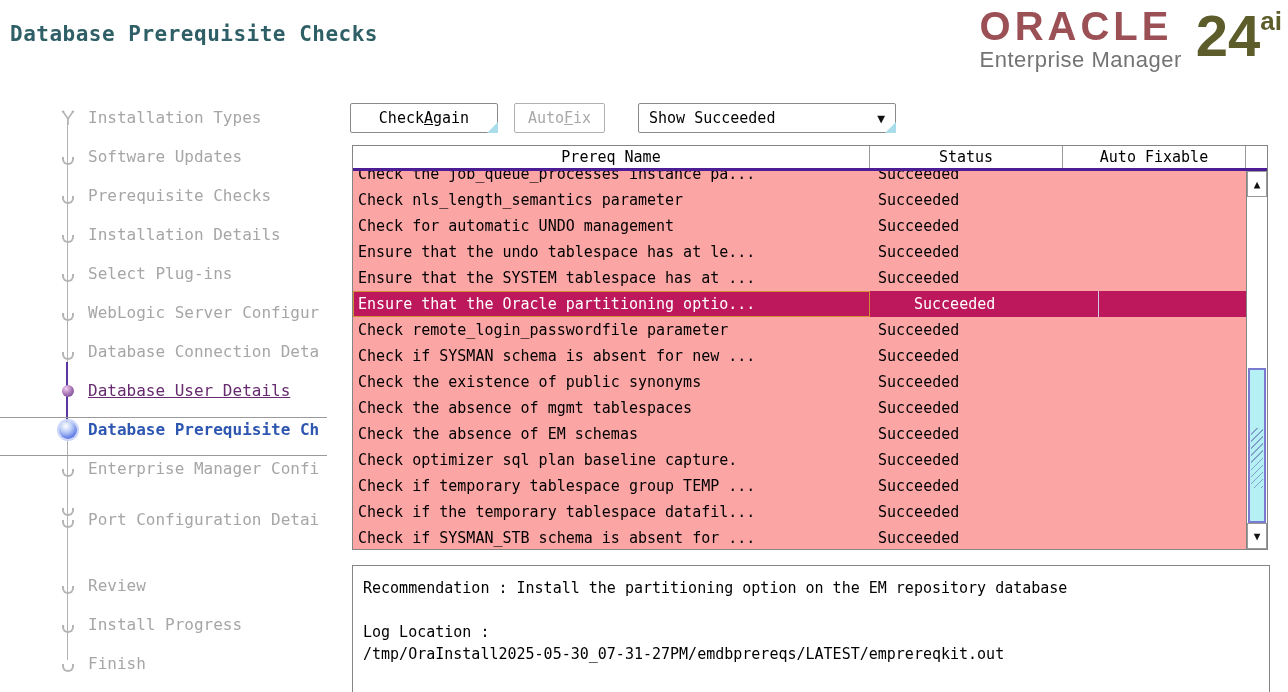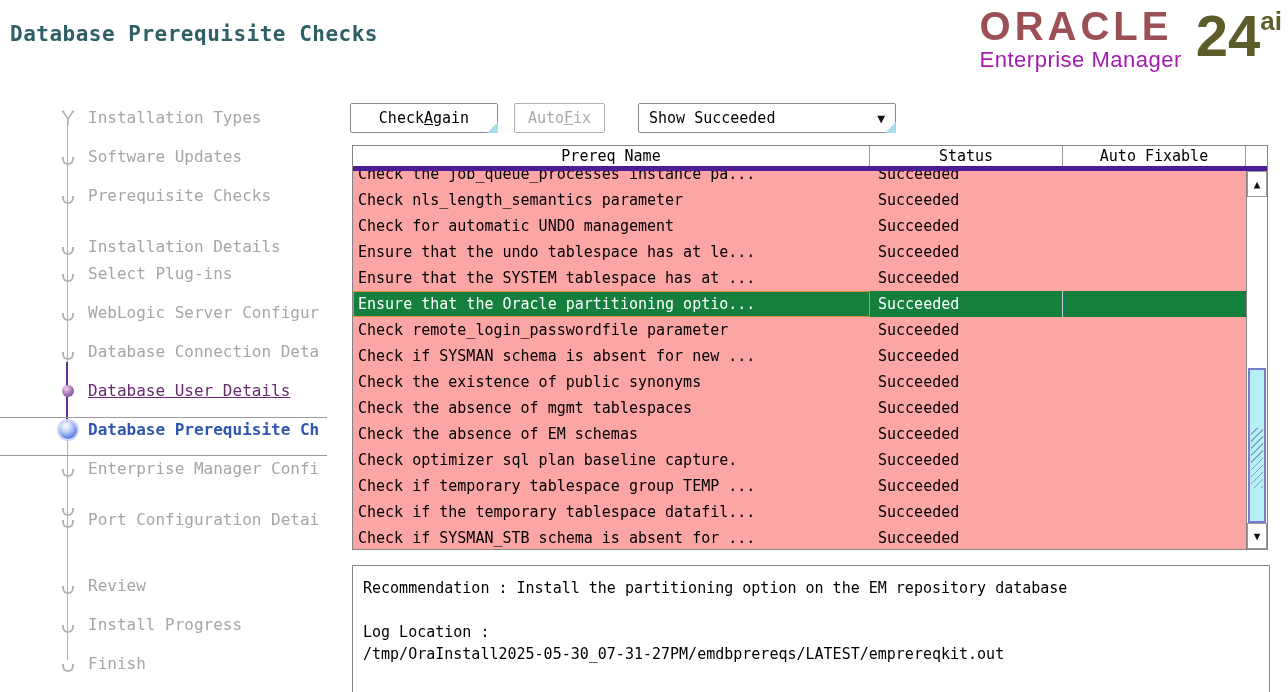--- a/index.html
+++ b/index.html
@@ -21,21 +21,21 @@
   }
   .logo {
     top:6px; right:6px;
     display:flex; align-items:flex-start; gap:14px;
     font-family:"Liberation Sans", sans-serif;
   }
   .logo-oracle {
     font-size:40px; font-weight:bold; line-height:1;
     color:#9b5056; letter-spacing:4px;
   }
-  .logo-em { font-size:22px; color:#a21caf; margin-top:1px; letter-spacing:0.5px; }
+  .logo-em { font-size:22px; color:#737373; margin-top:1px; letter-spacing:0.5px; }
   .logo-ver { display:flex; align-items:flex-start; margin-top:2px; }
   .logo-24 { font-size:58px; font-weight:bold; color:#5d5d2b; line-height:0.95; }
   .logo-ai { font-size:26px; font-weight:bold; color:#5d5d2b; margin-top:-2px; }
 
   
   .side-connector { left:67px; top:120px; width:1px; height:540px; background:#b3b3b3; }
   .side-connector-active { left:66px; top:362px; width:2px; height:62px; background:#5b35a0; }
   .side-sep { left:0; width:327px; height:1px; background:#9a9a9a; }
   .side-item { position:absolute; left:0; width:335px; height:39px; }
   .side-icon {
@@ -85,21 +85,21 @@
   .dropdown   { left:638px; width:258px; justify-content:flex-start; padding-left:10px; }
   .dd-arrow   { position:absolute; right:10px; top:7px; font-size:13px; color:#111; }
 
   
   .table {
     left:352px; top:145px; width:916px; height:405px;
     border:1px solid #848484; font-size:15px; background:#fff;
   }
   .thead {
     display:grid; grid-template-columns:517px 193px 183px 21px;
-    height:25px; border-bottom:5px solid #4c1d95; background:#fff;
+    height:25px; border-bottom:3px solid #4c1d95; background:#fff;
   }
   .th {
     border-right:1px solid #9a9a9a;
     display:flex; align-items:center; justify-content:center;
     white-space:nowrap; overflow:hidden;
   }
   .th:last-child { border-right:none; }
   .tbody {
     position:absolute; top:25px; left:0; width:894px; bottom:0;
     overflow:hidden;
@@ -108,21 +108,21 @@
   .trow {
     display:grid; grid-template-columns:517px 193px 184px;
     height:26px; background:#fca5a5; color:#000;
   }
   .td {
     display:flex; align-items:center; height:26px;
     white-space:nowrap; overflow:hidden;
   }
   .td-name   { padding-left:5px; }
   .td-status { padding-left:8px; }
-  .trow.selected { background:#15803d; color:#fff; }
+  .trow.selected { background:#be185d; color:#fff;gap:36px; }
   .trow.selected .td-name   { border:1px solid #d18f35; padding-left:4px; }
   .trow.selected .td-status { border-right:1px solid #cacae8; }
 
   
   .scrollbar {
     position:absolute; top:25px; right:0; width:21px; bottom:0;
     border-left:1px solid #848484; background:#ffffff;
   }
   .sb-btn {
     position:absolute; left:0; width:20px; height:26px;
@@ -186,21 +186,21 @@
         <span class="icon-u"></span>
       </span>
     <span class="side-label">Software Updates</span>
   </div>
     <div class="side-item state-pending" style="top: 176px;">
     <span class="side-icon">
         <span class="icon-u"></span>
       </span>
     <span class="side-label">Prerequisite Checks</span>
   </div>
-    <div class="side-item state-pending" style="top: 227px;">
+    <div class="side-item state-pending" style="top: 215px;">
     <span class="side-icon">
         <span class="icon-u"></span>
       </span>
     <span class="side-label">Installation Details</span>
   </div>
     <div class="side-item state-pending" style="top: 254px;">
     <span class="side-icon">
         <span class="icon-u"></span>
       </span>
     <span class="side-label">Select Plug-ins</span>

